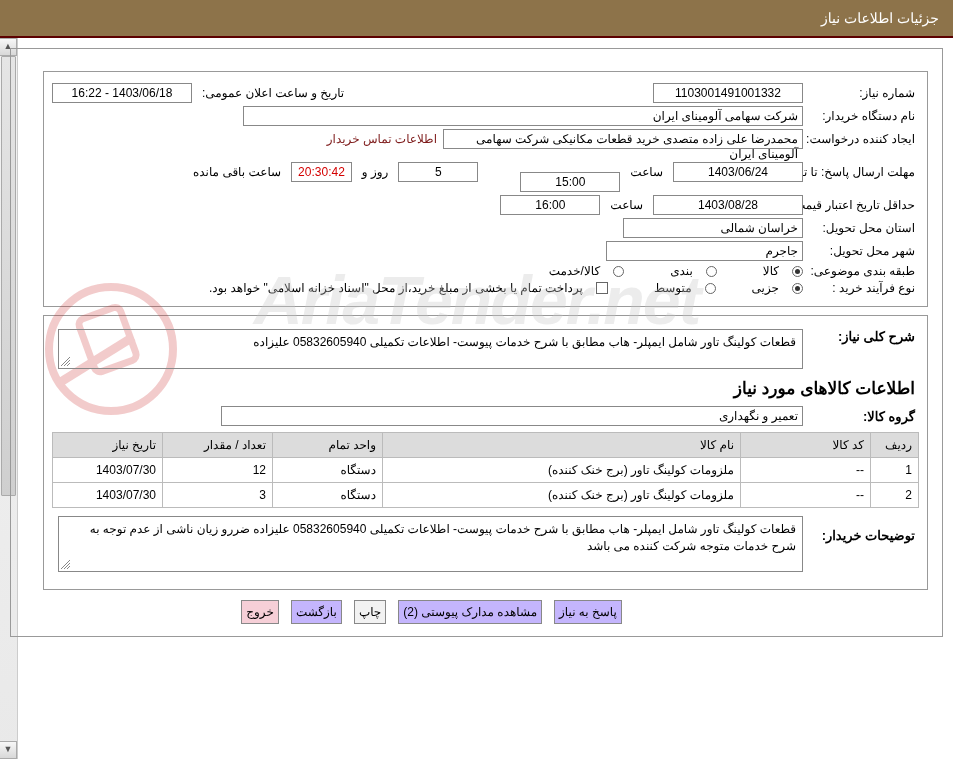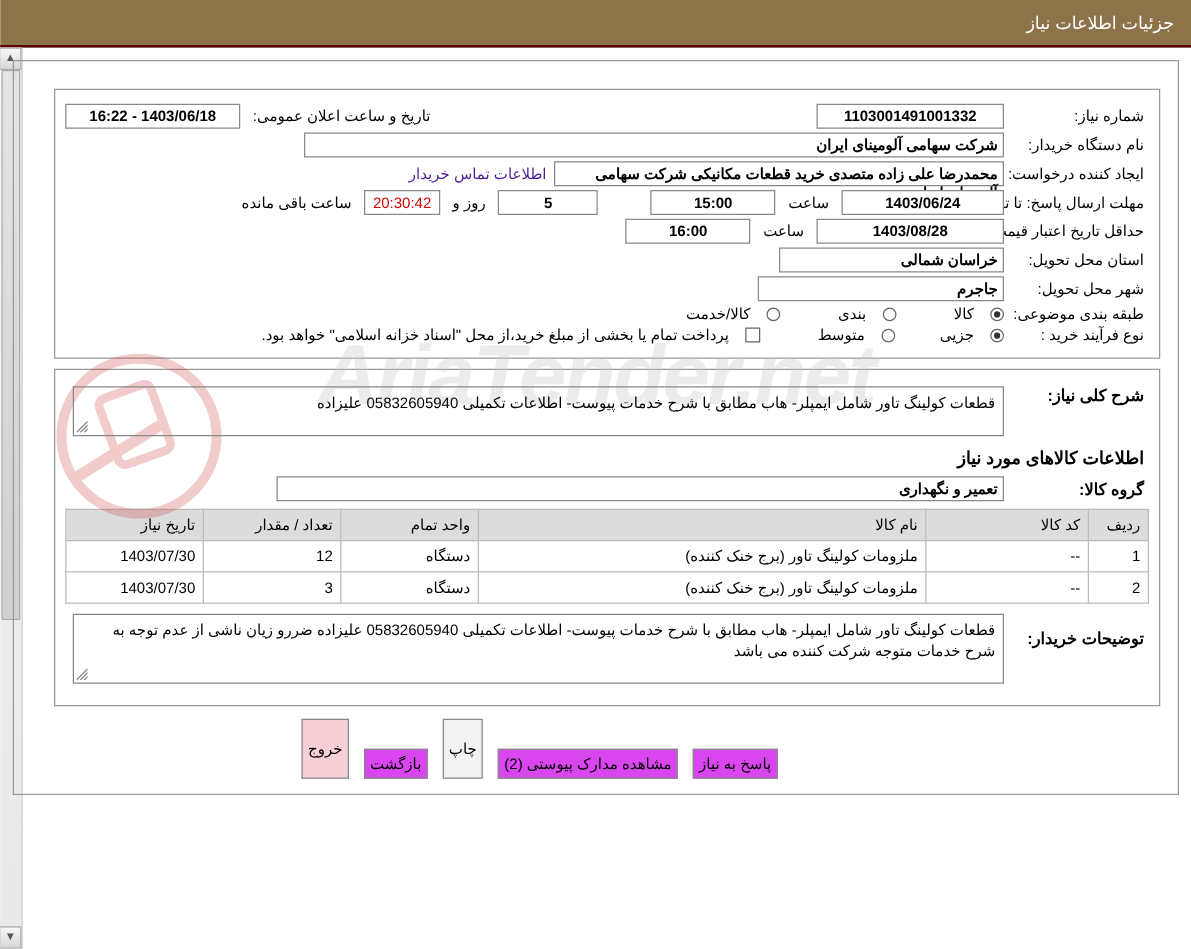--- a/index.html
+++ b/index.html
@@ -87,31 +87,30 @@
   margin: 3px 0;
 }
 .lbl { white-space: nowrap; padding: 0 4px; }
 .inp {
   border: 1px solid #888;
   background: #fff;
   padding: 2px 4px;
   text-align: center;
   height: 20px;
   line-height: 15px;
-  font-weight: bold;
 }
 .inp.right { text-align: right; }
 .radio {
   width: 11px; height: 11px; border:1px solid #666; border-radius:50%; display:inline-block; vertical-align:middle; margin-left:3px; background:#fff;
 }
 .radio.on::after { content:""; display:block; width:5px; height:5px; background:#333; border-radius:50%; margin:2px; }
 .chk { width:12px; height:12px; border:1px solid #666; display:inline-block; vertical-align:middle; background:#fff; margin-left:3px; }
-.link { color:#4c1d95; cursor:pointer; }
+.link { color:#7f1d1d; cursor:pointer; }
 .countdown { color:#d40000; border:1px solid #888; padding:2px 6px; }
-.section-title { font-weight:bold; font-size:14px; padding:6px 4px 4px 4px;text-align:right; }
+.section-title { font-weight:bold; font-size:17px; padding:6px 4px 4px 4px;text-align:right; }
 .txtarea {
   width: 745px; border:1px solid #888; padding:4px 6px 14px 4px; text-align:right; position:relative; line-height:1.4;
   min-height: 40px;
 }
 .txtarea .resize {
   position:absolute; left:2px; bottom:2px; width:9px; height:9px;
 }
 .txtarea .resize svg { display:block; }
 table.items { width: 100%; border-collapse: collapse; margin-top:6px; }
 table.items th, table.items td { border:1px solid #bbb; padding:5px 6px; text-align:right; font-size:12px; }
@@ -124,21 +123,21 @@
   margin: 10px 0 12px 0;
   padding-right: 90px;
 }
 .btnx {
   border:1px solid #888;
   padding:4px 4px;
   cursor:pointer;
   font-family: inherit;
   font-size:12px;
 }
-.btn-green { background:#d946ef;margin-top:24px; }
+.btn-green { background:#c4b5fd; }
 .btn-plain { background:#f2f2f2; }
 .btn-pink  { background:#f6cfd7; }
 </style>
 </head>
 <body>
 
 <div class="header-bar">
   <span>جزئیات اطلاعات نیاز</span>
 </div>
 
@@ -177,21 +176,21 @@
     <div class="row">
       <span class="lbl" style="width:110px;">ایجاد کننده درخواست:</span>
       <span class="inp right" style="width:360px;">محمدرضا علی زاده متصدی خرید قطعات مکانیکی شرکت سهامی آلومینای ایران</span>
       <span class="link">اطلاعات تماس خریدار</span>
     </div>
 
     <div class="row">
       <span class="lbl" style="width:110px;">مهلت ارسال پاسخ: تا تاریخ:</span>
       <span class="inp" style="width:130px;">1403/06/24</span>
       <span class="lbl">ساعت</span>
-      <span class="inp" style="width:100px;">15:00</span>
+      <span class="inp" style="width:100px;margin-top:20px;">15:00</span>
       <span style="width:30px;"></span>
       <span class="inp" style="width:80px;">5</span>
       <span class="lbl">روز و</span>
       <span class="countdown">20:30:42</span>
       <span class="lbl">ساعت باقی مانده</span>
     </div>
 
     <div class="row">
       <span class="lbl" style="width:110px;">حداقل تاریخ اعتبار قیمت: تا تاریخ:</span>
       <span class="inp" style="width:150px;">1403/08/28</span>

